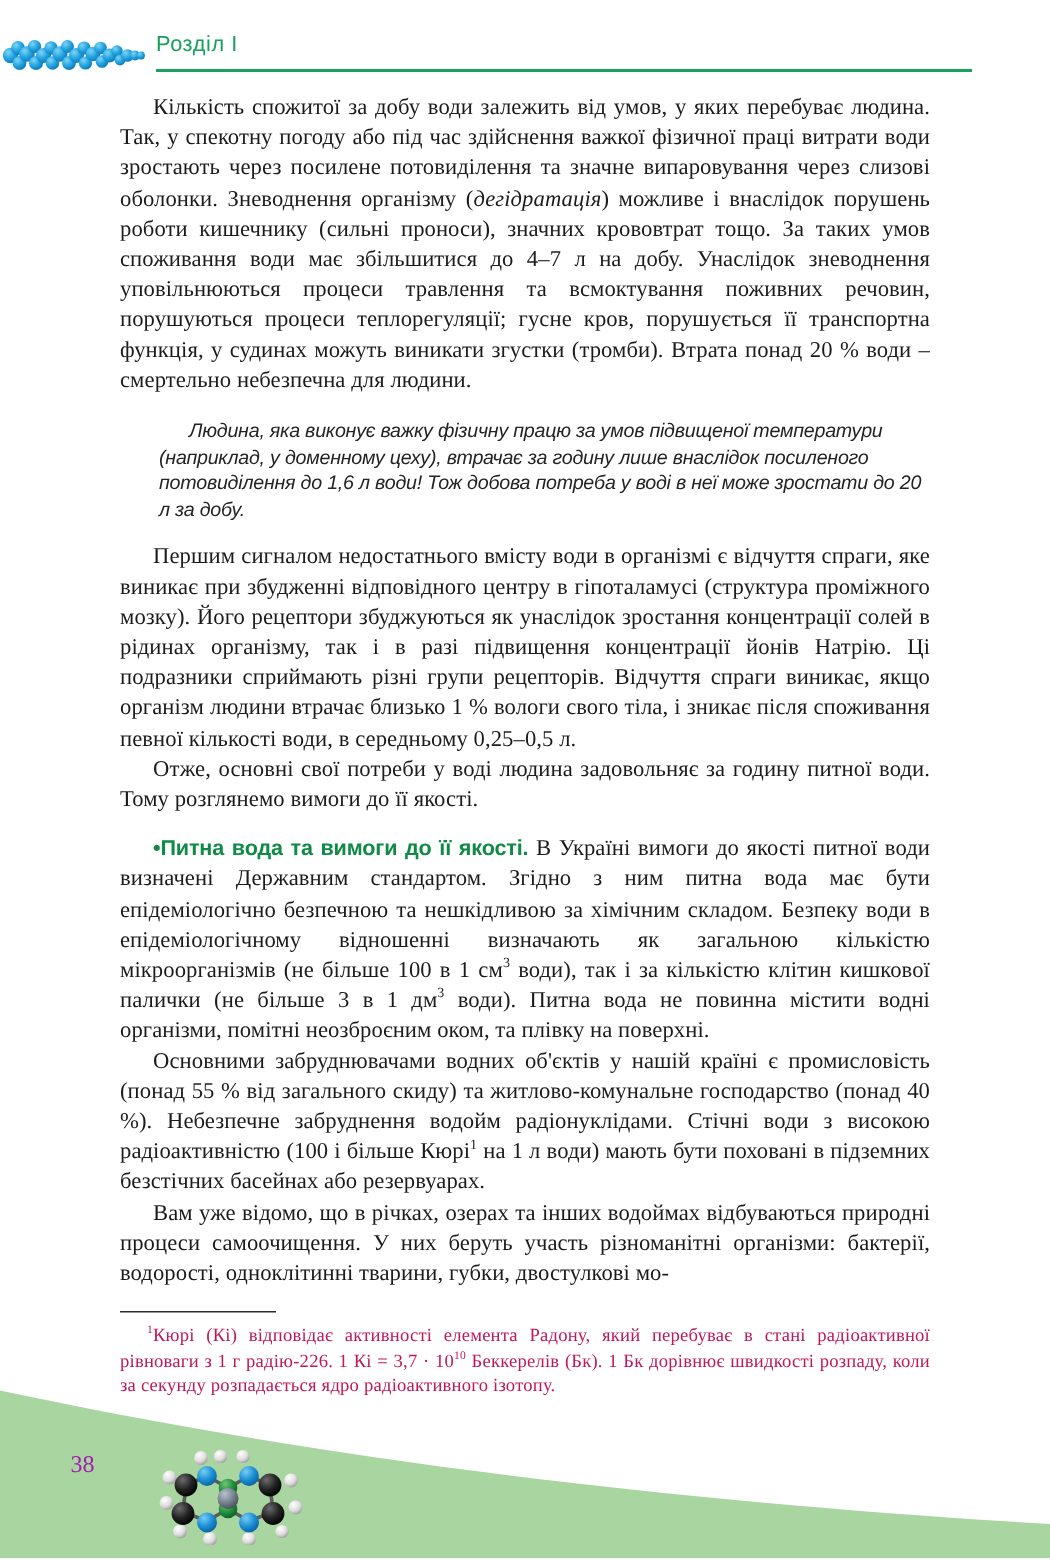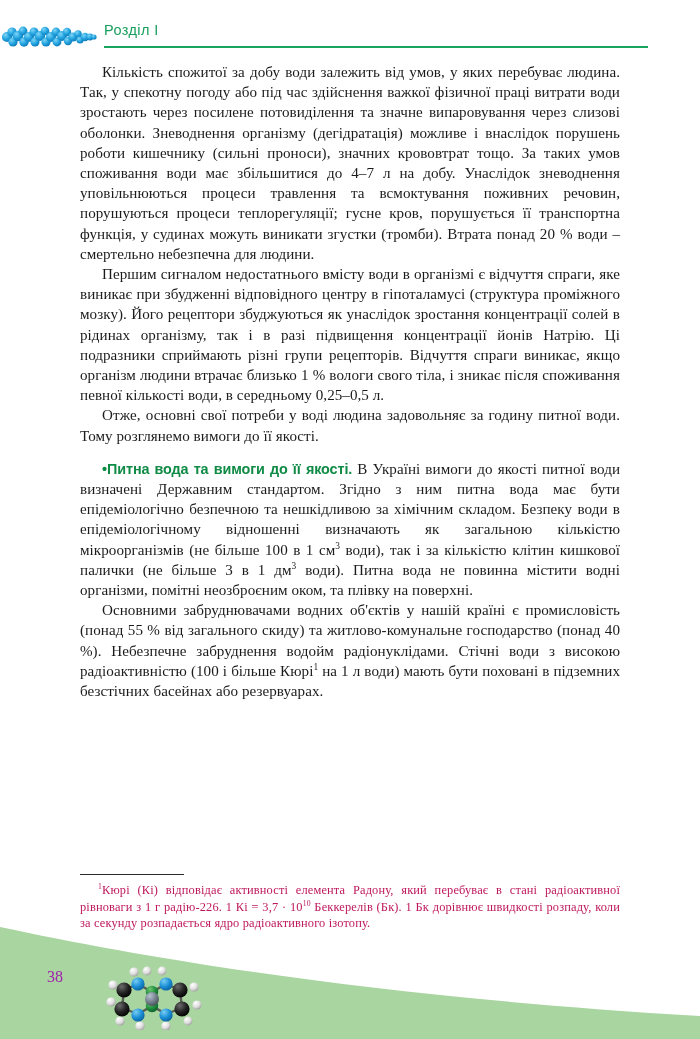--- a/index.html
+++ b/index.html
@@ -78,20 +78,21 @@
     letter-spacing: 0.05px;
   }
   p.body-par.indent {
     text-indent: 22px;
   }
   p.body-par + p.body-par {
     margin-top: 0;
   }
 
   .ital {
+    font-style: italic;
   }
   sup {
     font-size: 0.62em;
     vertical-align: super;
     line-height: 0;
   }
 
   
   .lead-green {
     font-family: "Liberation Sans", sans-serif;
@@ -216,29 +217,33 @@
 
     <div class="header-chapter">Розділ I</div>
     <div class="header-rule"></div>
   </div>
 
   <div class="content">
 
 
     <p class="body-par indent"><span>Кількість спожитої за добу води залежить від умов, у яких перебуває людина. Так, у спекотну погоду або під час здійснення важкої фізичної праці витрати води зростають через посилене потовиділення та значне випаровування через слизові оболонки. Зневоднення організму (</span><span class="ital">дегідратація</span><span>) можливе і внаслідок порушень роботи кишечнику (сильні проноси), значних крововтрат тощо. За таких умов споживання води має збільшитися до 4–7 л на добу. Унаслідок зневоднення уповільнюються процеси травлення та всмоктування поживних речовин, порушуються процеси теплорегуляції; гусне кров, порушується її транспортна функція, у судинах можуть виникати згустки (тромби). Втрата понад 20 % води – смертельно небезпечна для людини.</span></p>
 
+    <div class="note-block">
+      <p class="first">Людина, яка виконує важку фізичну працю за умов підвищеної температури (наприклад, у доменному цеху), втрачає за годину лише внаслідок посиленого потовиділення до 1,6 л води! Тож добова потреба у воді в неї може зростати до 20 л за добу.</p>
+    </div>
 
     <p class="body-par indent">Першим сигналом недостатнього вмісту води в організмі є відчуття спраги, яке виникає при збудженні відповідного центру в гіпоталамусі (структура проміжного мозку). Його рецептори збуджуються як унаслідок зростання концентрації солей в рідинах організму, так і в разі підвищення концентрації йонів Натрію. Ці подразники сприймають різні групи рецепторів. Відчуття спраги виникає, якщо організм людини втрачає близько 1 % вологи свого тіла, і зникає після споживання певної кількості води, в середньому 0,25–0,5 л.</p>
 
     <p class="body-par indent">Отже, основні свої потреби у воді людина задовольняє за годину питної води. Тому розглянемо вимоги до її якості.</p>
 
     <p class="body-par indent" style="margin-top:13px;"><span class="lead-green">•</span><span class="lead-green">Питна вода та вимоги до її якості.</span><span> В Україні вимоги до якості питної води визначені Державним стандартом. Згідно з ним питна вода має бути епідеміологічно безпечною та нешкідливою за хімічним складом. Безпеку води в епідеміологічному відношенні визначають як загальною кількістю мікроорганізмів (не більше 100 в 1 см</span><sup>3</sup><span> води), так і за кількістю клітин кишкової палички (не більше 3 в 1 дм</span><sup>3</sup><span> води). Питна вода не повинна містити водні організми, помітні неозброєним оком, та плівку на поверхні.</span></p>
 
     <p class="body-par indent"><span>Основними забруднювачами водних об'єктів у нашій країні є промисловість (понад 55 % від загального скиду) та житлово-комунальне господарство (понад 40 %). Небезпечне забруднення водойм радіонуклідами. Стічні води з високою радіоактивністю (100 і більше Кюрі</span><sup>1</sup><span> на 1 л води) мають бути поховані в підземних безстічних басейнах або резервуарах.</span></p>
 
+    <p class="body-par indent">Вам уже відомо, що в річках, озерах та інших водоймах відбуваються природні процеси самоочищення. У них беруть участь різноманітні організми: бактерії, водорості, одноклітинні тварини, губки, двостулкові мо-</p>
   </div>
 
   <div class="footnote">
     <div class="footnote-rule"></div>
     <p class="first"><sup>1</sup><span>Кюрі (Кі) відповідає активності елемента Радону, який перебуває в стані радіоактивної рівноваги з 1 г радію-226. 1 Кі = 3,7 · 10</span><sup>10</sup><span> Беккерелів (Бк). 1 Бк дорівнює швидкості розпаду, коли за секунду розпадається ядро радіоактивного ізотопу.</span></p>
   </div>
 
   <svg class="footer-wave" viewBox="0 0 700 120" preserveAspectRatio="none">
     <path d="M0,8 C160,42 380,78 700,97 L700,120 L0,120 Z" fill="#a9d5a0"></path>
   </svg>

